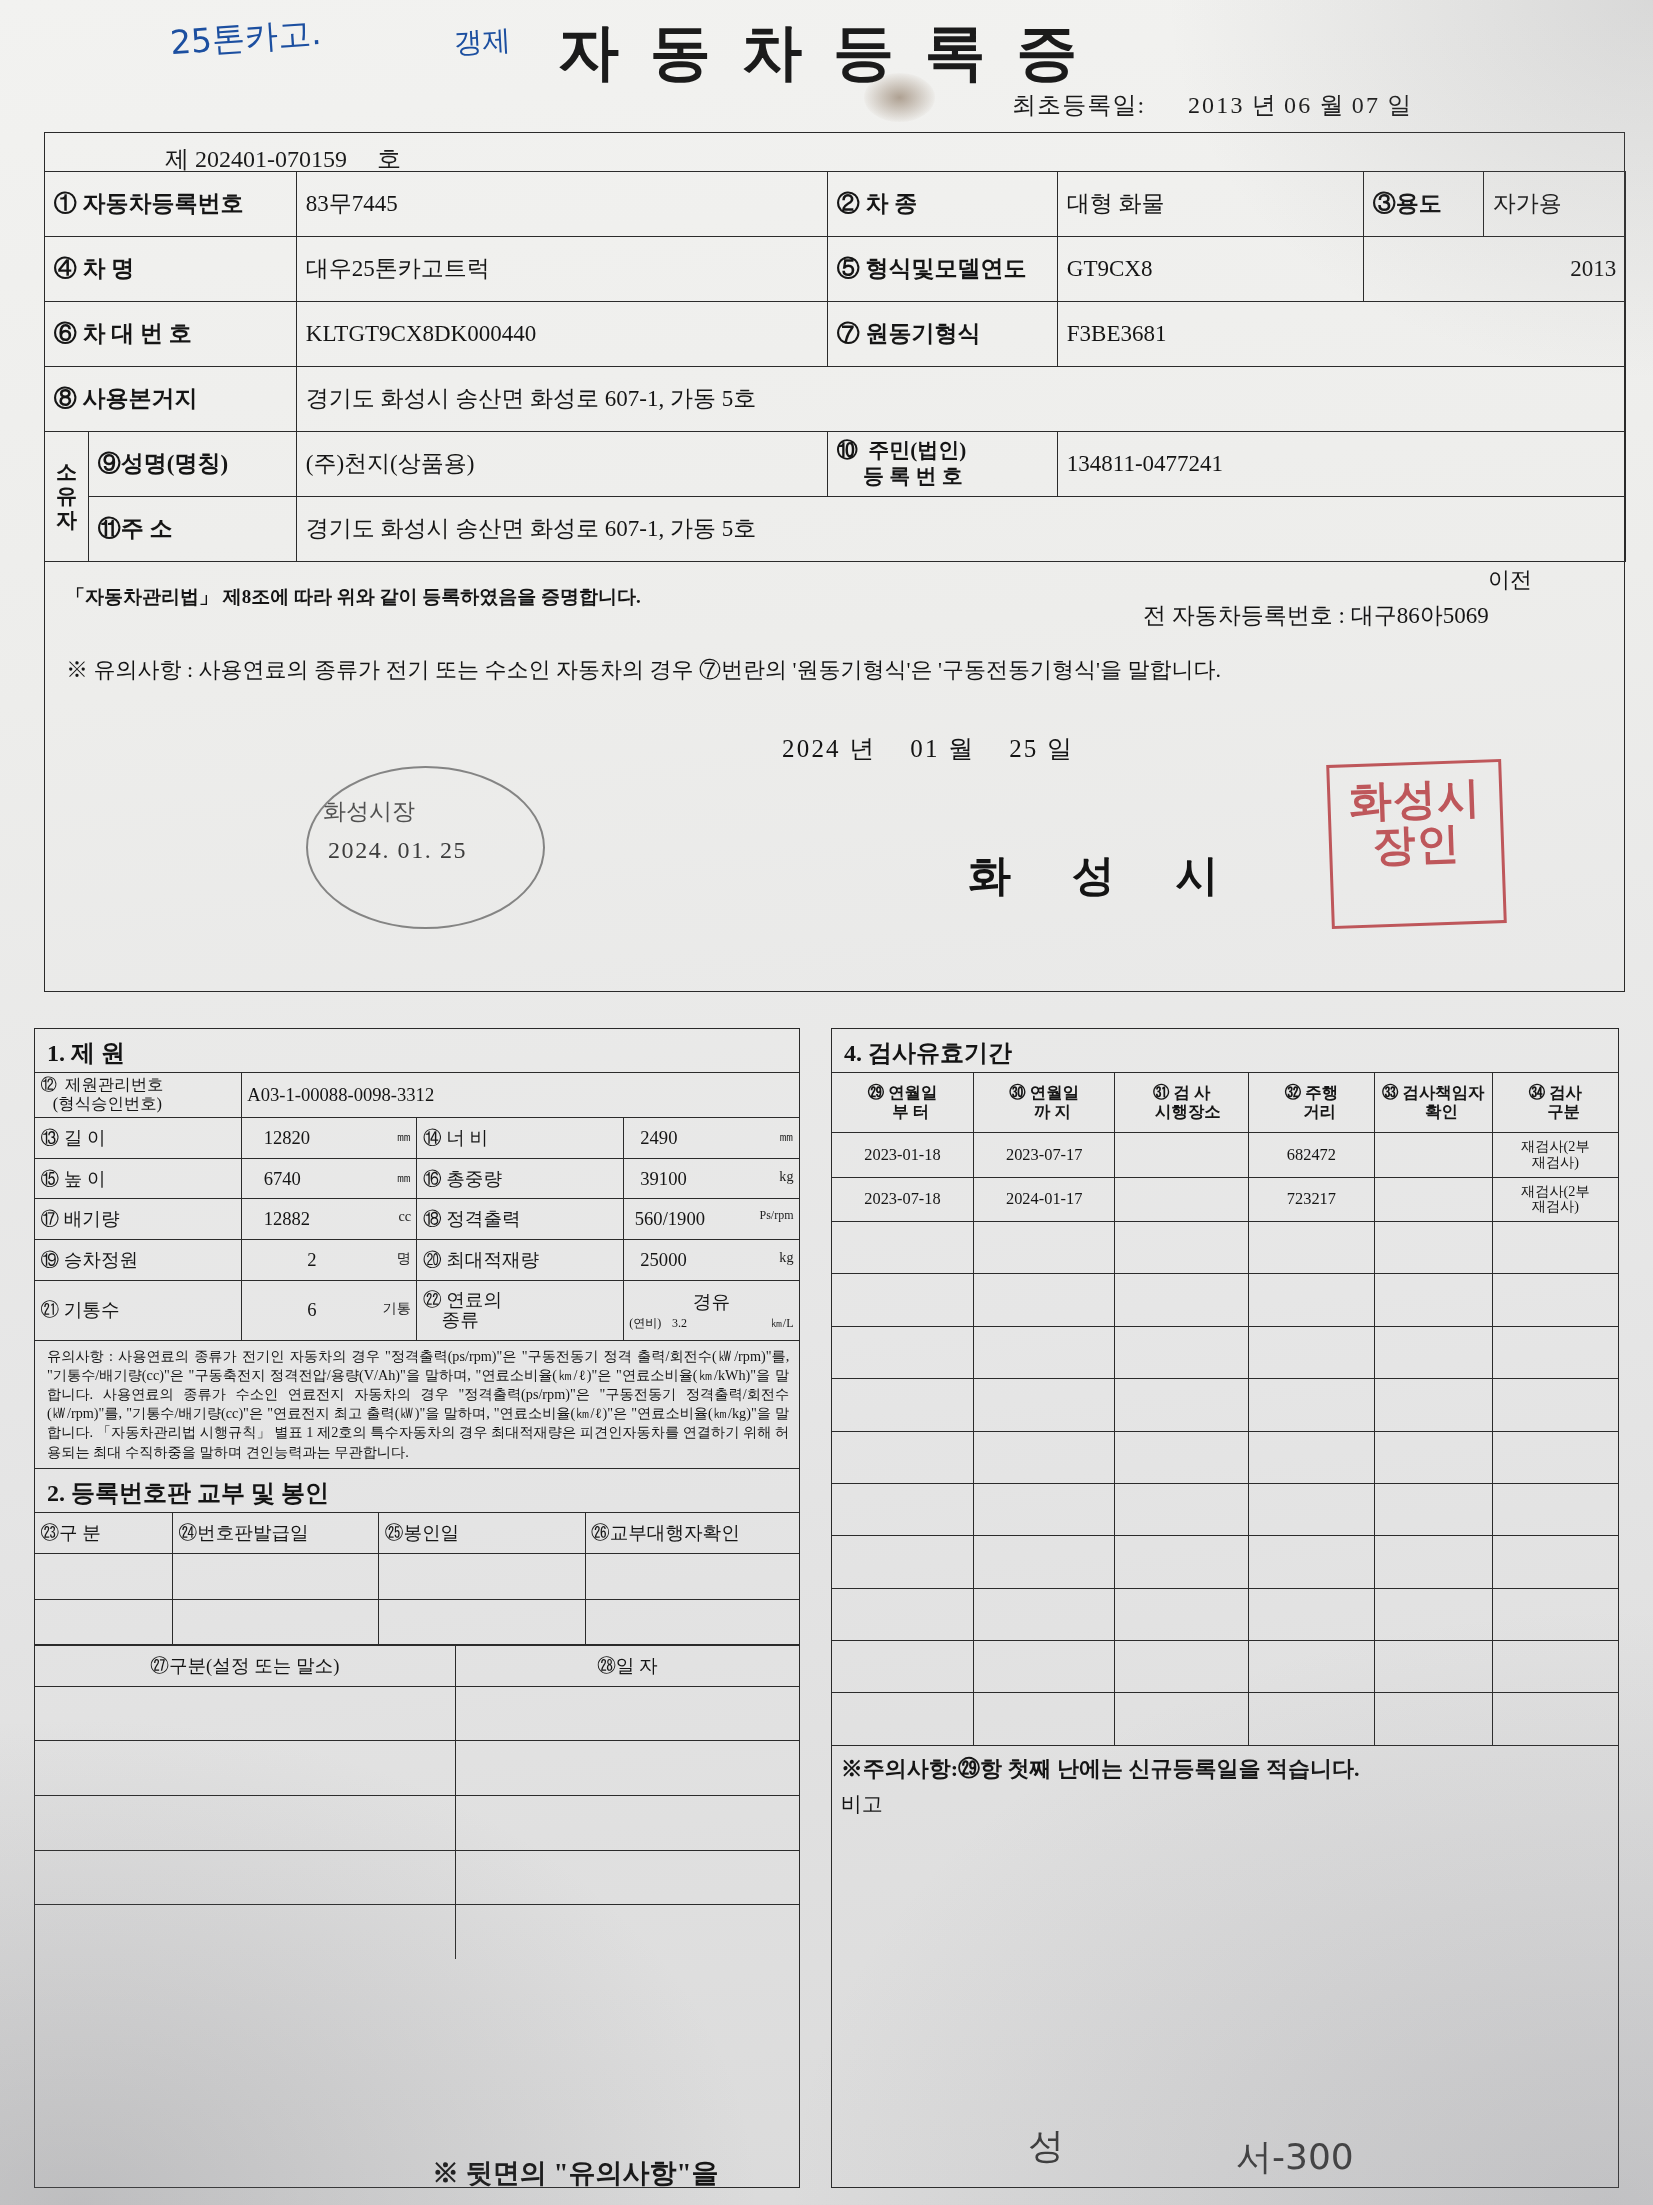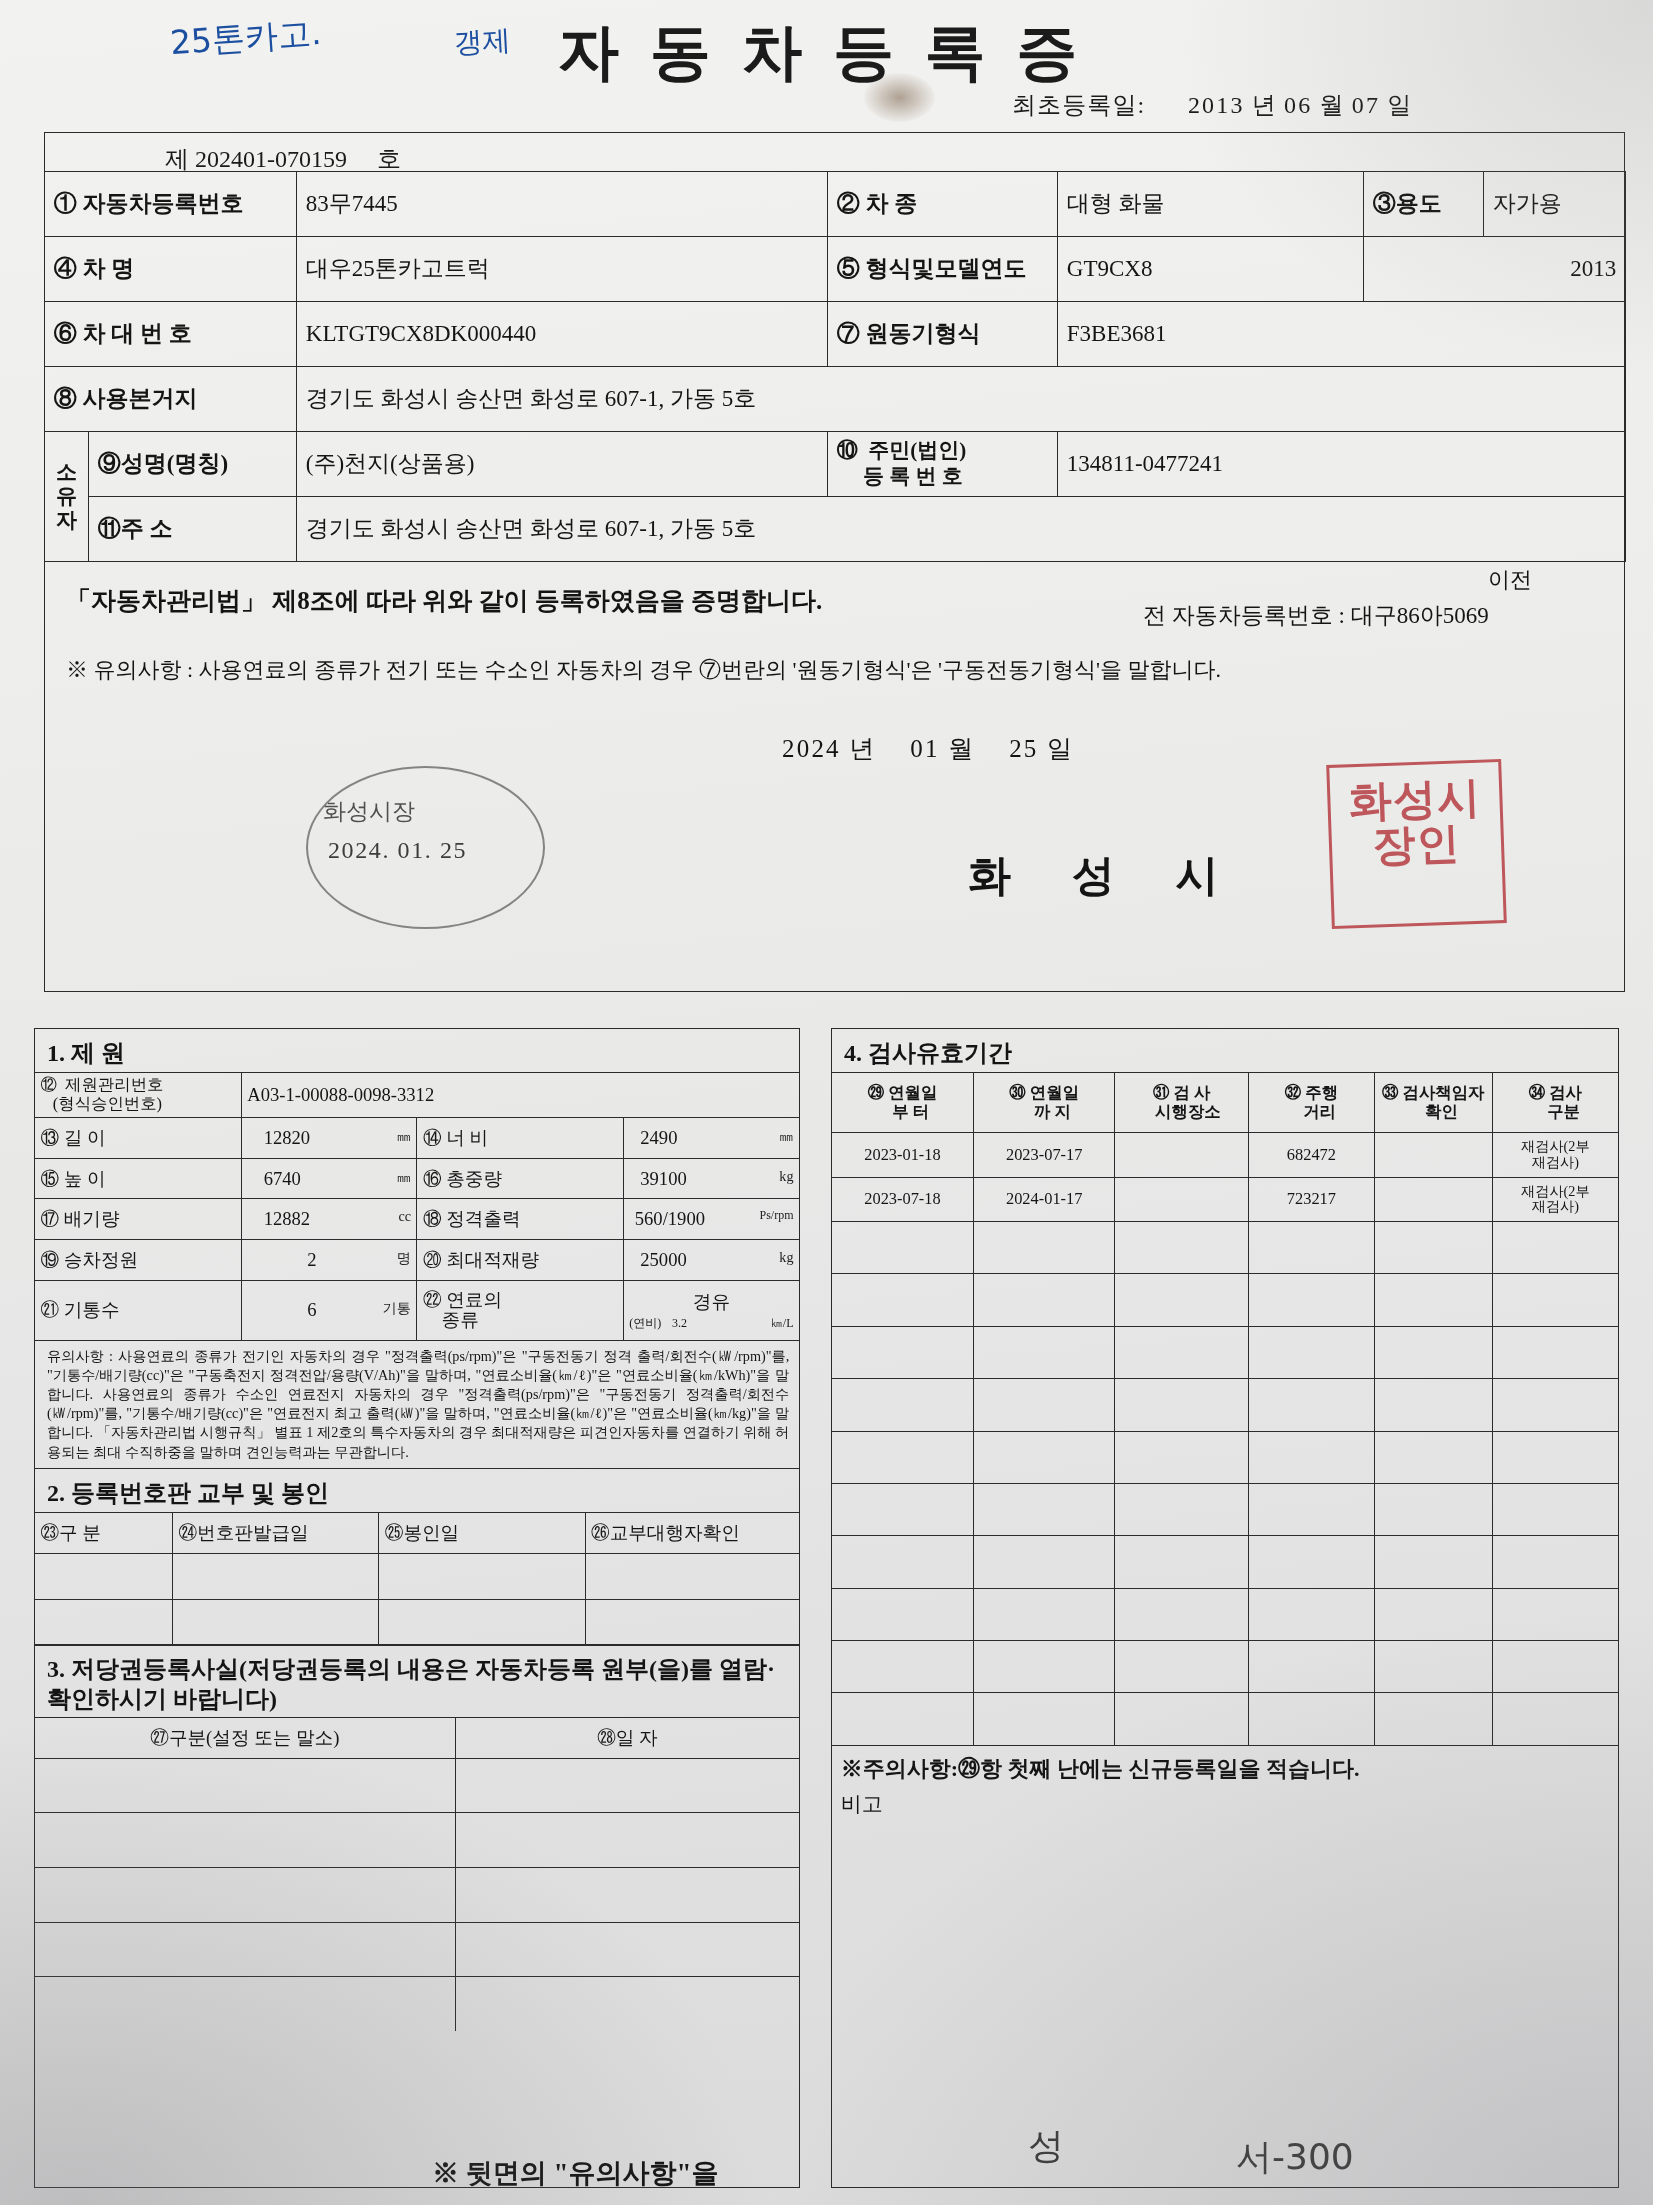--- a/index.html
+++ b/index.html
@@ -126,21 +126,21 @@
     color: #151515;
     padding: 5.5px 8.8px;
     vertical-align: middle;
     height: 53px;
   }
   .ctbl td.label { font-weight: 700; }
 
   .cert-footline {
     position: absolute;
     left: 33px; top: 577px;
-    font-size: 25px;
+    font-size: 19px;
     font-weight: 700;
     color: #141414;
     white-space: nowrap;
   }
   .prevreg {
     position: absolute;
     left: 1110px; top: 593px;
     font-size: 23px;
     color: #141414;
     white-space: nowrap;
@@ -545,21 +545,20 @@
       </tr>
       <tr>
         <td style="border-left:none;height:38px"></td>
         <td></td>
         <td></td>
         <td style="border-right:none"></td>
       </tr>
     </tbody>
       </table>
 
-    <div class="sec-title lsec-hdr" style="line-height:1.25;white-space:normal">3. 저당권등록사실(저당권등록의 내용은 자동차등록 원부(을)를 열람·확인하시기 바랍니다)</div>
     <table class="ltbl">
       <colgroup>
           <col style="width:55%">
           <col style="width:45%">
         </colgroup>
       <tbody>
           <tr>
         <td class="label" style="border-left:none;text-align:center">㉗구분(설정 또는 말소)</td>
         <td class="label" style="border-right:none;text-align:center">㉘일          자</td>
       </tr>

